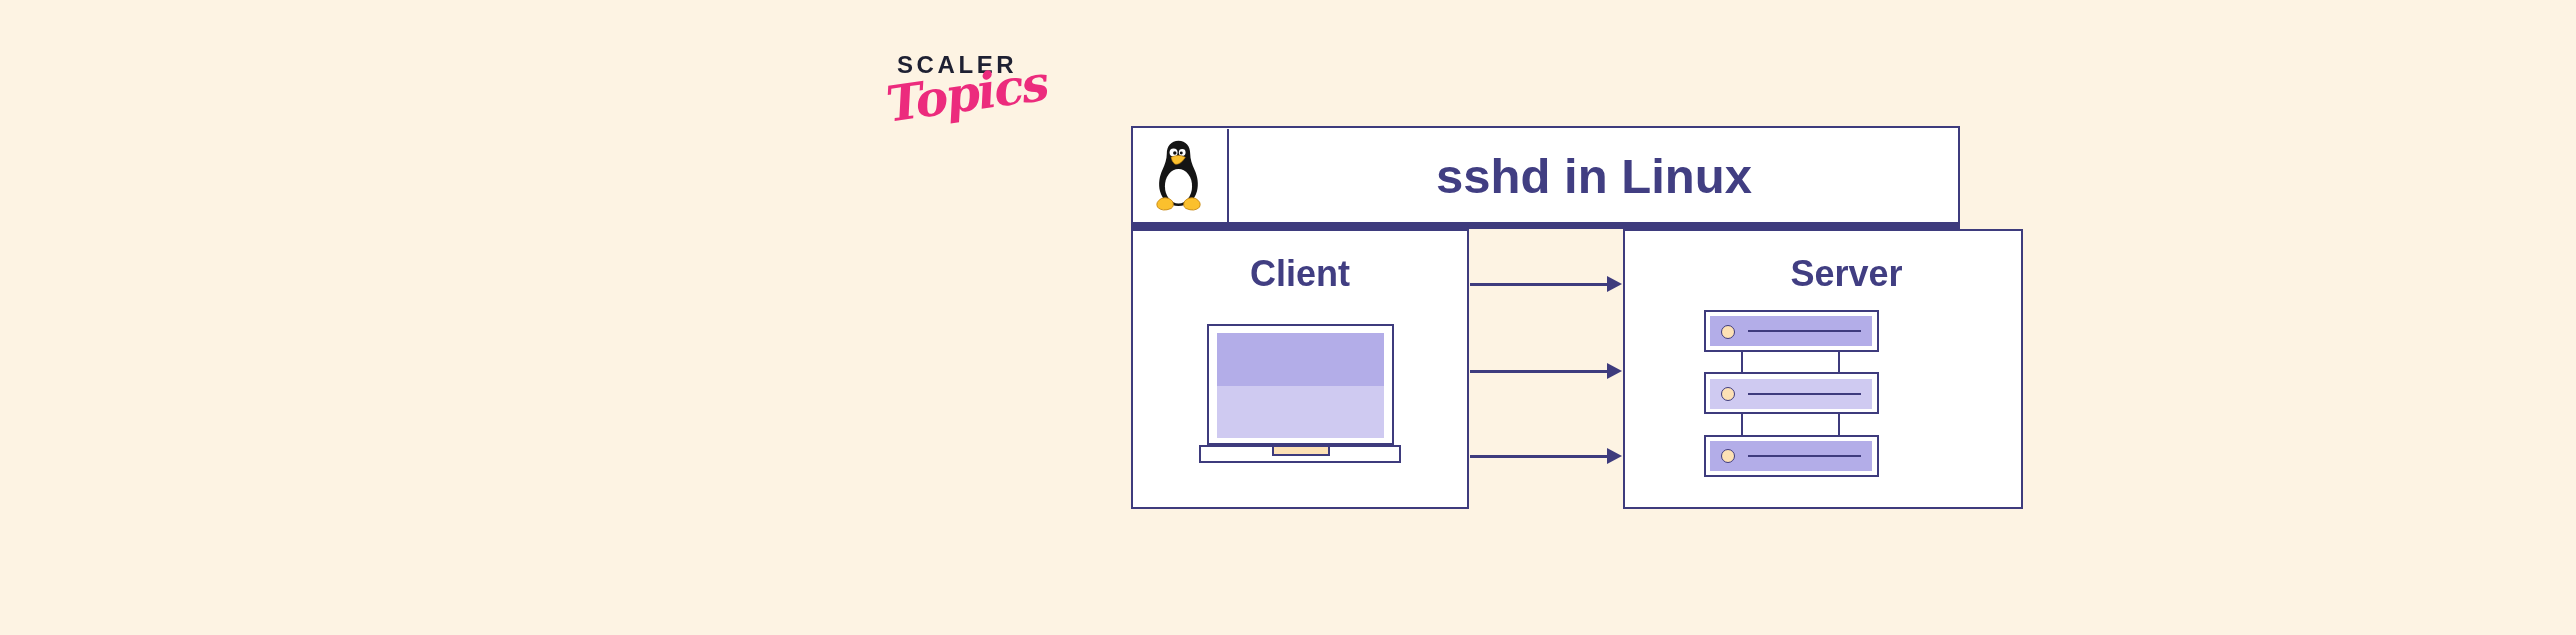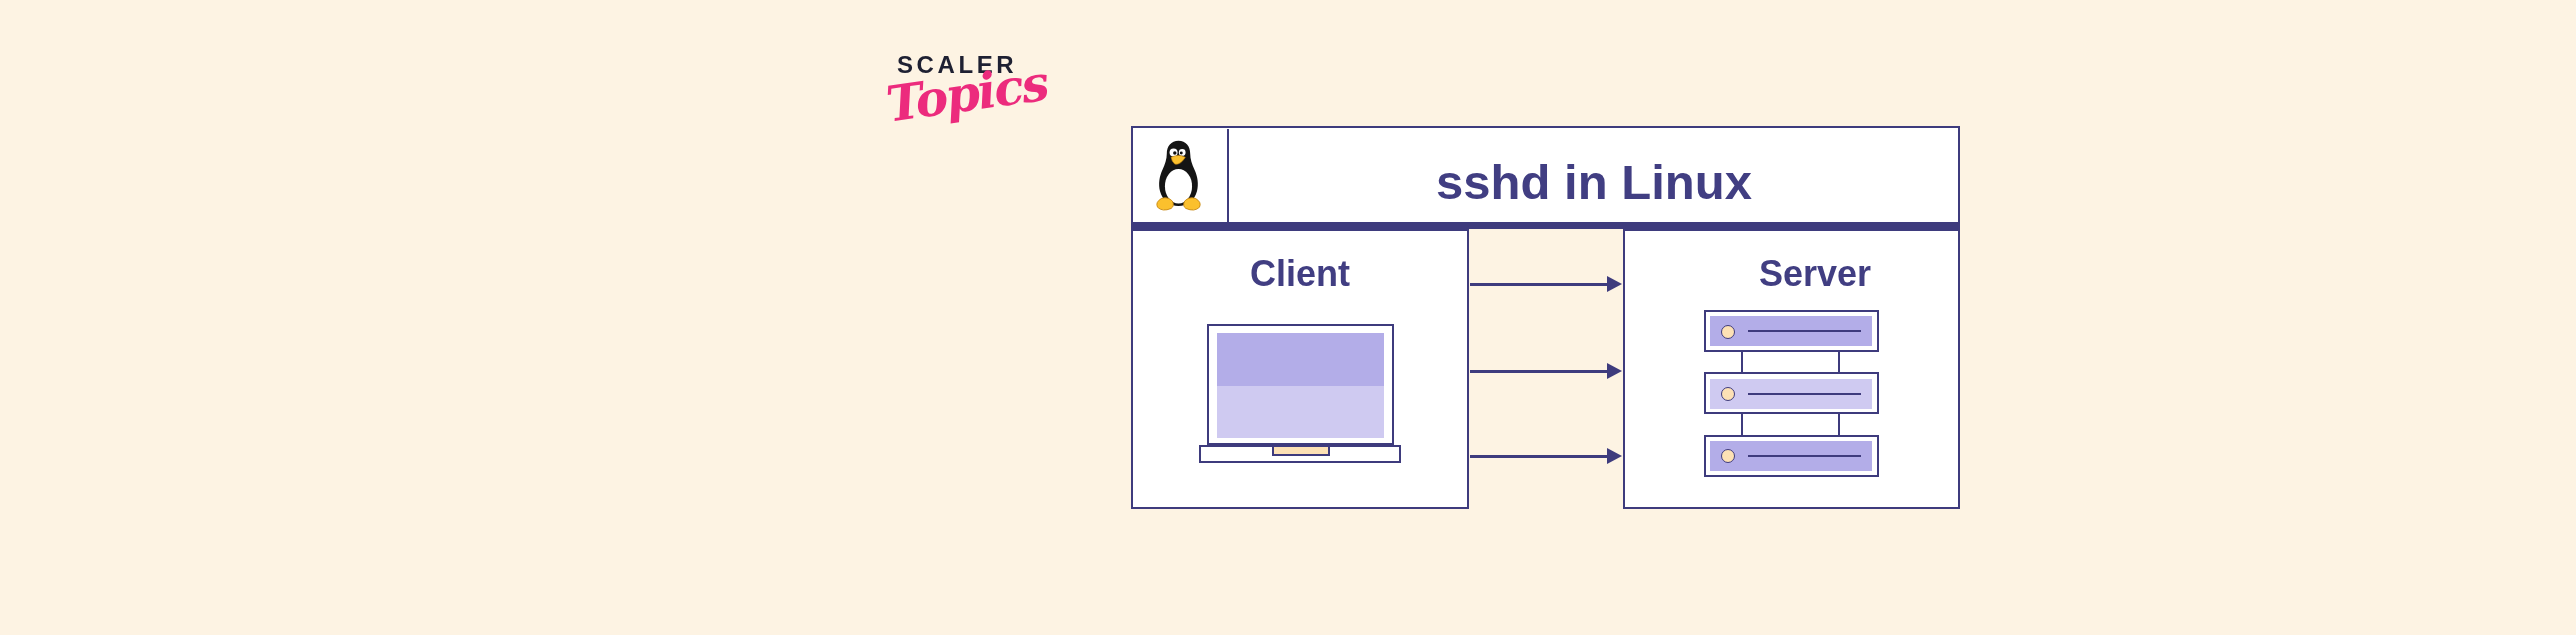--- a/index.html
+++ b/index.html
@@ -38,34 +38,34 @@
     left: 1131px; top: 129px; width: 95px; height: 93px;
     display: flex; align-items: center; justify-content: center;
   }
   .tux-cell svg { width: 63px; height: 77px; }
   .tux-divider {
     left: 1227px; top: 129px; width: 2.1px; height: 93px;
     background: #3e3b7d;
   }
   .title-cell {
     left: 1229px; top: 129px; width: 730px; height: 93px;
-    display: flex; align-items: center; justify-content: center; margin-top: 6px;
+    display: flex; align-items: center; justify-content: center;
   }
   .diagram-title {
     font-size: 49px; font-weight: 700; color: #413e82;
   }
 
   
   .node-box {
     top: 229px; height: 280px;
     background: #ffffff;
     border: 2.6px solid #3e3b7d;
   }
   .client-box { left: 1131px; width: 338px; }
-  .server-box { left: 1623px; width: 337px; padding-left: 47px; }
+  .server-box { left: 1623px; width: 400px; padding-left: 47px; }
   .node-label-row {
     display: flex; justify-content: center;
   }
   .node-label {
     margin-top: 21.6px;
     font-size: 36px; font-weight: 700; color: #413e82;
   }
 
   
   .laptop-screen {

